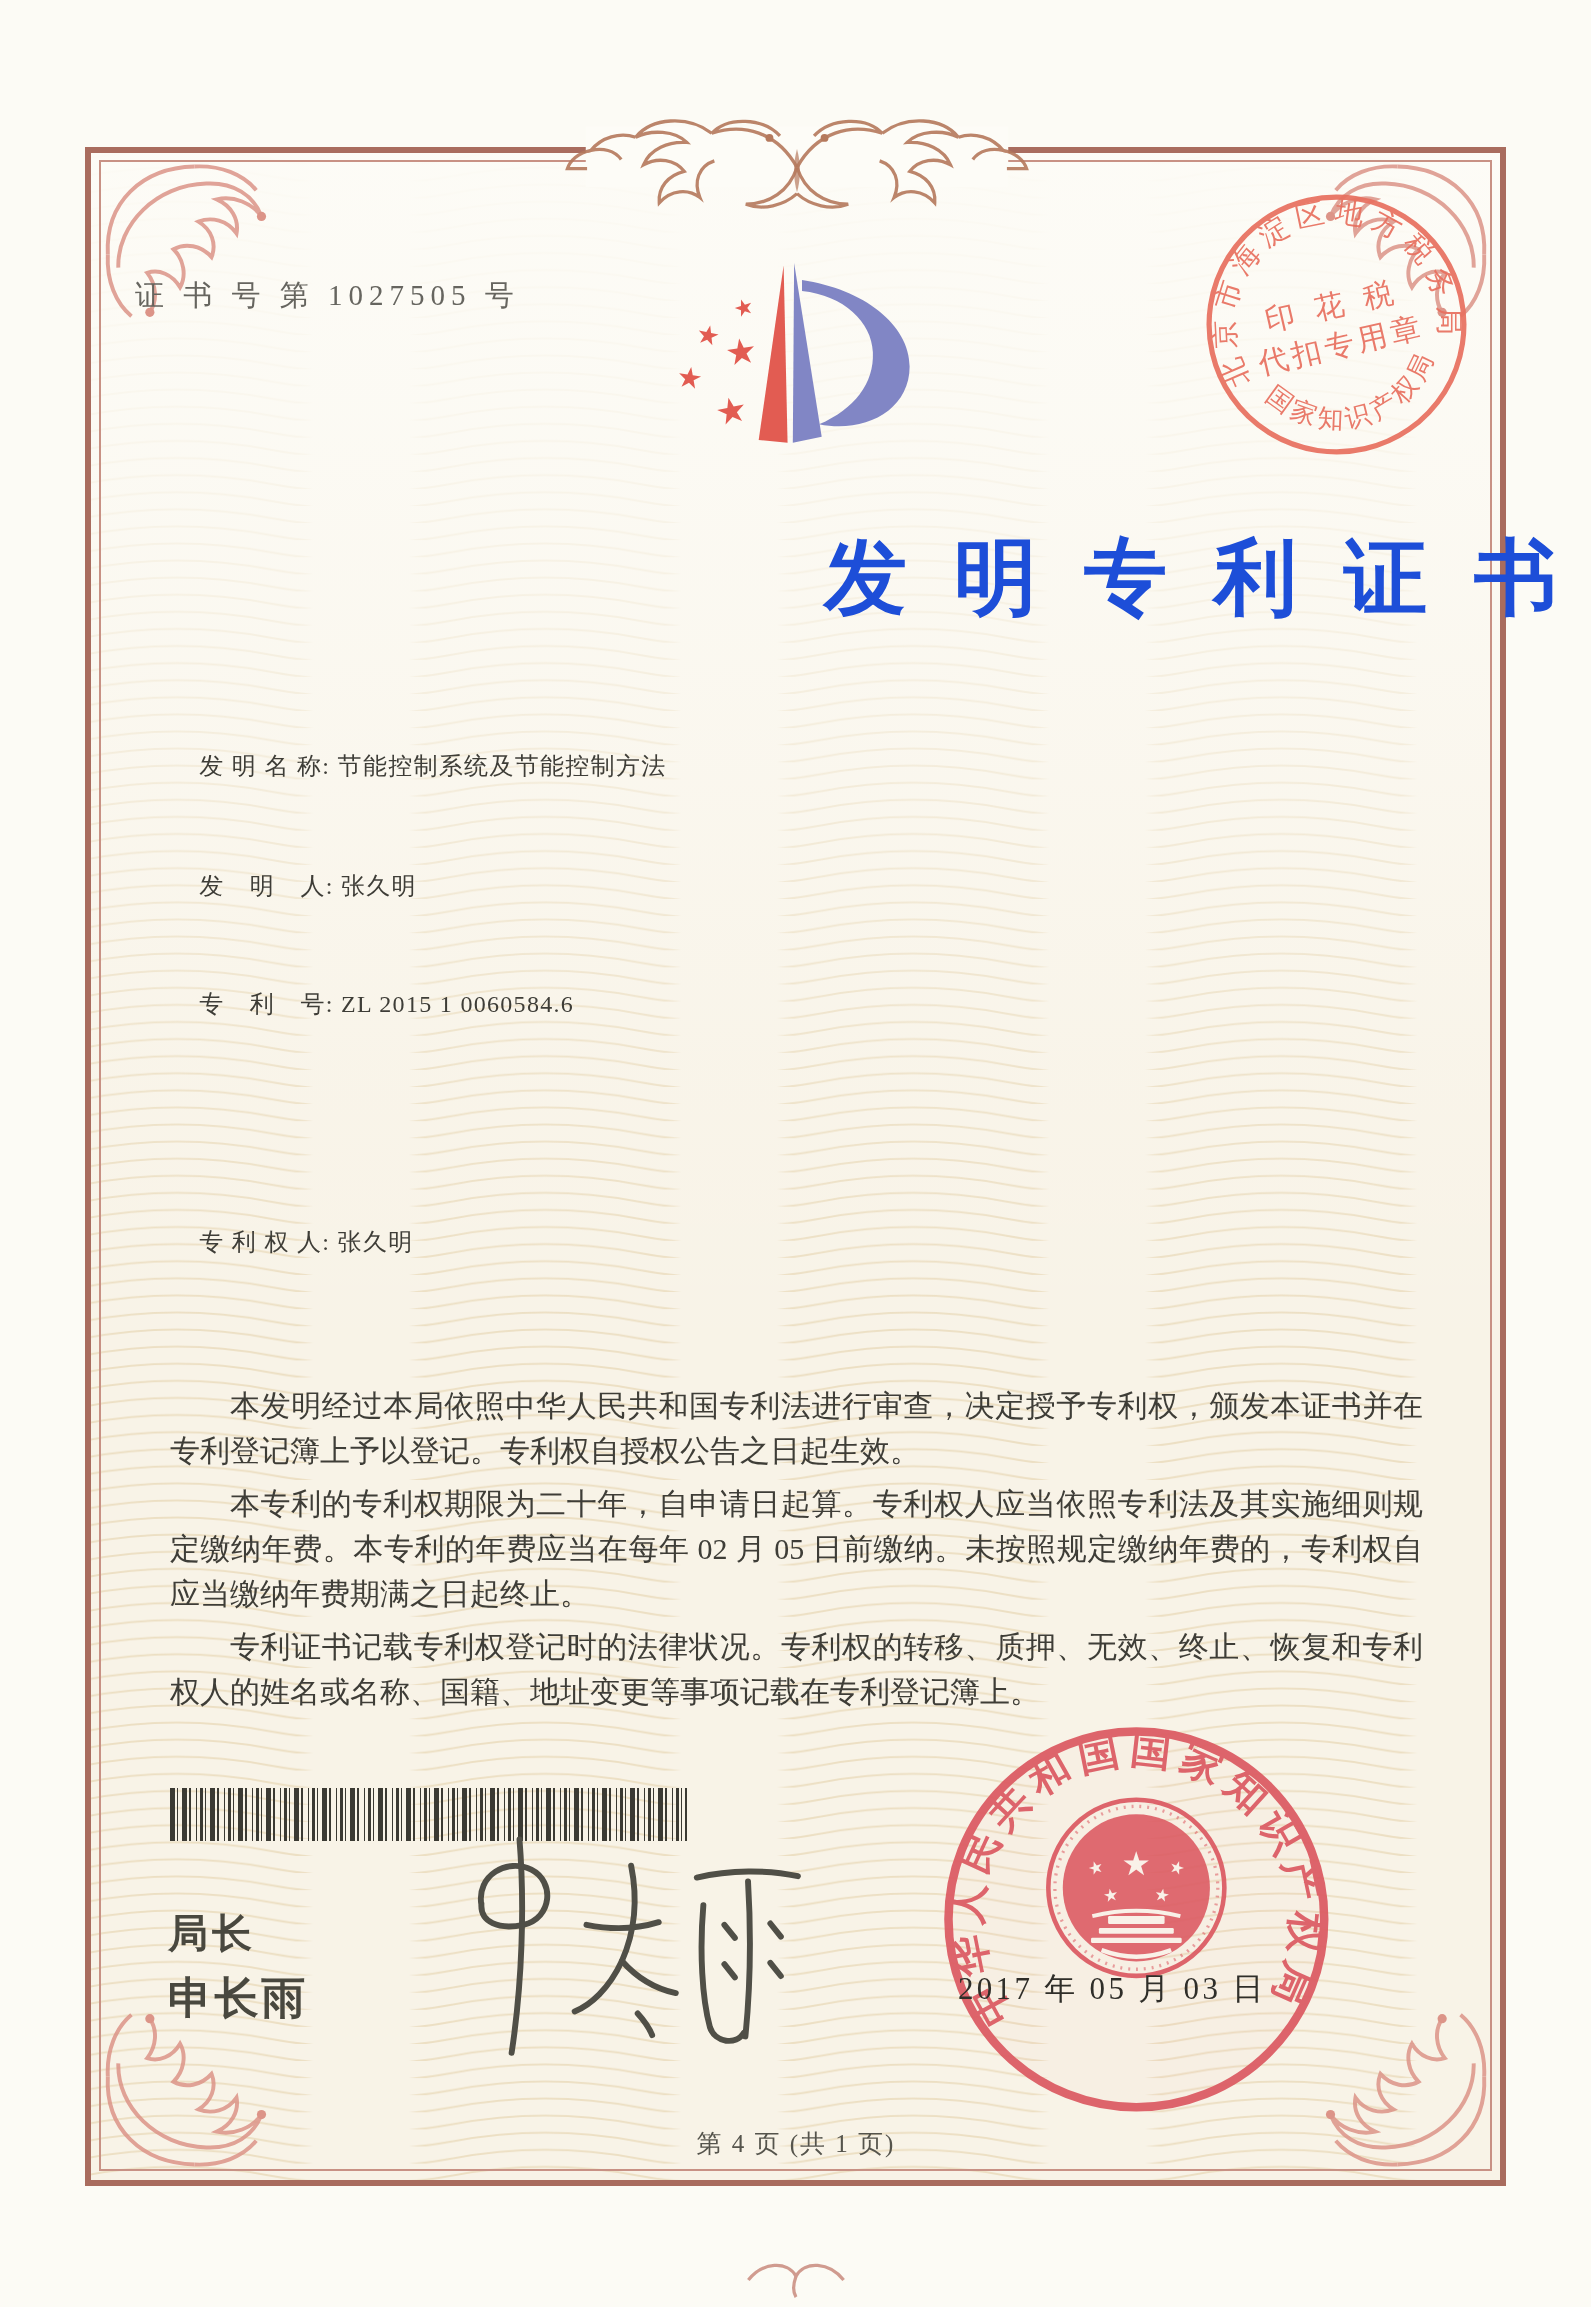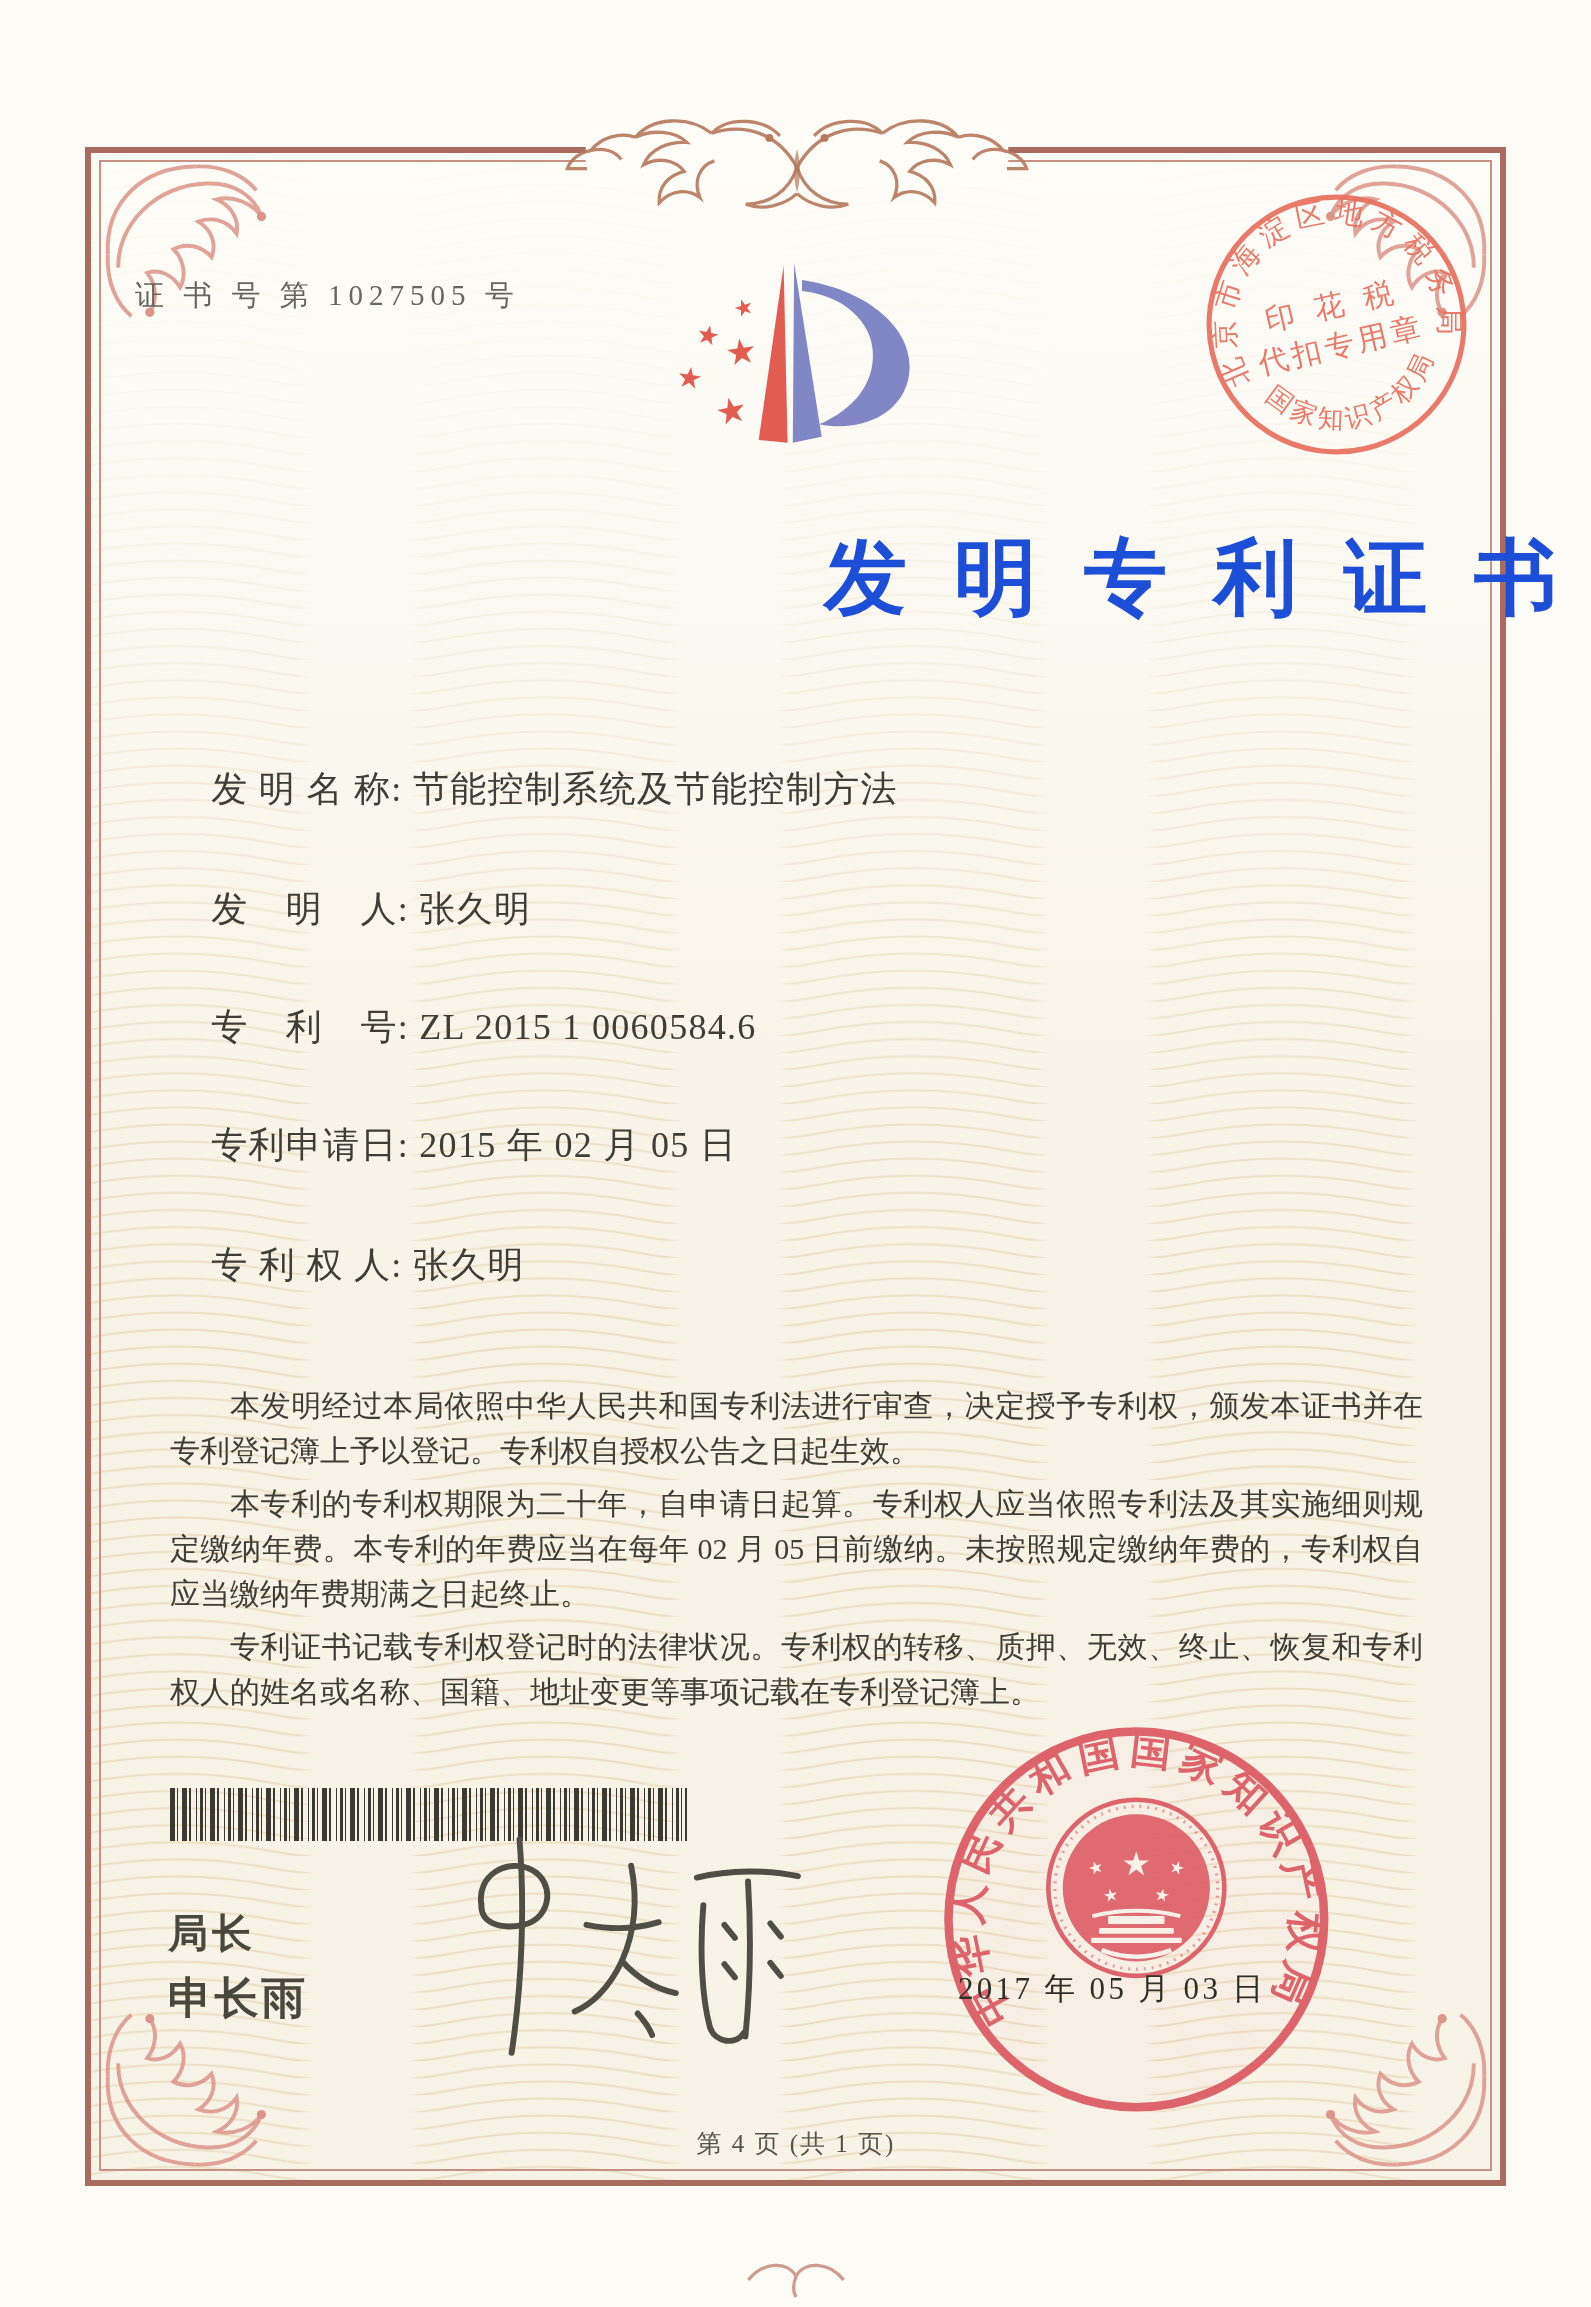--- a/index.html
+++ b/index.html
@@ -17,21 +17,21 @@
   .c-tl{left:96px;top:156px;}
   .c-tr{left:1299px;top:156px;transform:scaleX(-1);}
   .c-bl{left:96px;top:1978px;transform:scaleY(-1);}
   .c-br{left:1299px;top:1978px;transform:scale(-1,-1);}
   .dragons{left:546px;top:69px;z-index:4;}
   .bottom-orn{left:740px;top:2254px;z-index:3;}
   
   .cert-no{left:135px;top:276px;font-size:29px;letter-spacing:6px;color:#66655f;z-index:5;white-space:pre;}
   .title{left:12px;top:523px;width:100%;text-align:right;font-size:83px;font-weight:600;
          letter-spacing:47px;text-indent:47px;color:#1d4ed8;z-index:5;}
-  .field{left:170px;font-size:36px;color:#3e3d37;z-index:5;white-space:pre;letter-spacing:1.3px;}
+  .field{left:170px;font-size:24px;color:#3e3d37;z-index:5;white-space:pre;letter-spacing:1.3px;}
   .flabel{white-space:pre;}
   .fvalue{white-space:pre;}
   .body-text{left:170px;top:1375px;width:1253px;z-index:5;color:#3e3d37;font-size:30px;
              line-height:45px;text-align:justify;}
   .body-text p{margin:8px 0 4px 0;text-indent:2em;}
   .barcode{left:170px;top:1788px;width:513px;height:53px;z-index:5;border-left:2.6px solid #3b3a33;border-right:2.6px solid #3b3a33;
     background:repeating-linear-gradient(90deg,
       #3b3a33 0px,#3b3a33 2.6px,rgba(0,0,0,0) 2.6px,rgba(0,0,0,0) 4.6px,
       #3b3a33 4.6px,#3b3a33 6px,rgba(0,0,0,0) 6px,rgba(0,0,0,0) 10px,
       #3b3a33 10px,#3b3a33 15px,rgba(0,0,0,0) 15px,rgba(0,0,0,0) 17px,
@@ -170,23 +170,20 @@
 
   <div class="abs field" style="top:723px">
     <span class="flabel">发 明 名 称:</span><span class="fvalue"> 节能控制系统及节能控制方法</span>
   </div>
   <div class="abs field" style="top:843px">
     <span class="flabel">发　明　人:</span><span class="fvalue"> 张久明</span>
   </div>
   <div class="abs field" style="top:961px">
     <span class="flabel">专　利　号:</span><span class="fvalue"> ZL 2015 1 0060584.6</span>
   </div>
-  <div class="abs field" style="top:1079px">
-    <span class="flabel">专利申请日:</span><span class="fvalue"> 2015 年 02 月 05 日</span>
-  </div>
   <div class="abs field" style="top:1199px">
     <span class="flabel">专 利 权 人:</span><span class="fvalue"> 张久明</span>
   </div>
 
   <div class="abs body-text">
     <p>本发明经过本局依照中华人民共和国专利法进行审查，决定授予专利权，颁发本证书并在专利登记簿上予以登记。专利权自授权公告之日起生效。</p>
     <p>本专利的专利权期限为二十年，自申请日起算。专利权人应当依照专利法及其实施细则规定缴纳年费。本专利的年费应当在每年 02 月 05 日前缴纳。未按照规定缴纳年费的，专利权自应当缴纳年费期满之日起终止。</p>
     <p>专利证书记载专利权登记时的法律状况。专利权的转移、质押、无效、终止、恢复和专利权人的姓名或名称、国籍、地址变更等事项记载在专利登记簿上。</p>
   </div>
 

